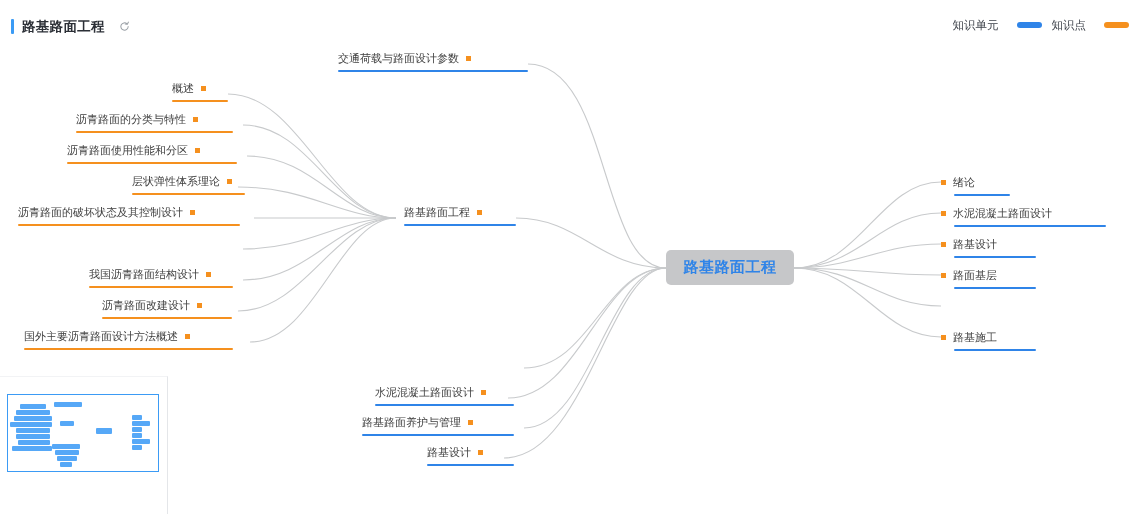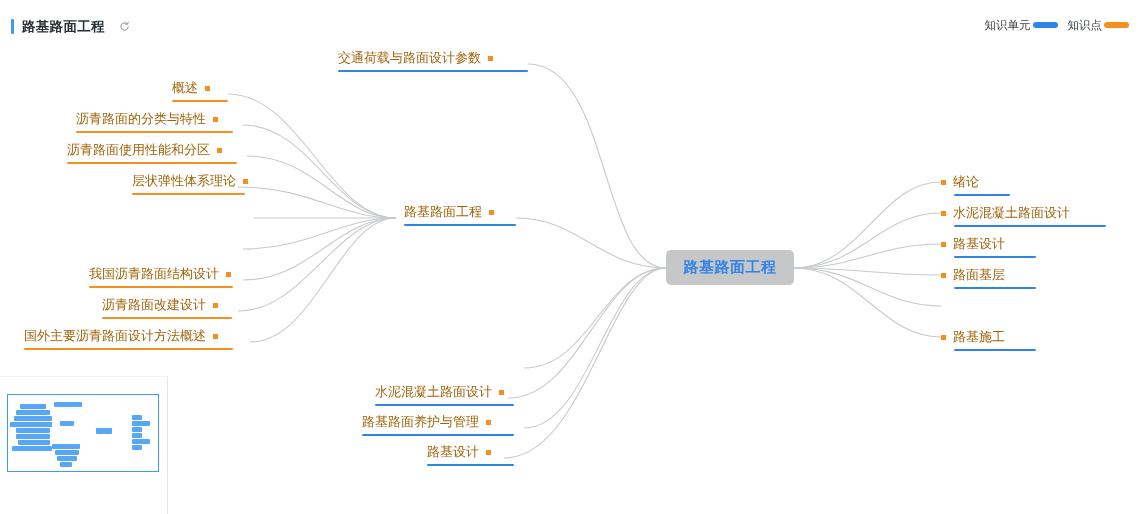--- a/index.html
+++ b/index.html
@@ -14,32 +14,32 @@
   .header{position:absolute;left:0;top:0;width:1143px;height:48px;}
   .hdr-accent{position:absolute;left:11px;top:19px;width:3px;height:15px;
     background:#3b9bf5;border-radius:1px;}
   .hdr-title{position:absolute;left:22px;top:18px;font-size:13.5px;font-weight:bold;
     color:#2b2f36;letter-spacing:.3px;white-space:nowrap;}
   .hdr-refresh{position:absolute;left:119px;top:21px;width:11px;height:11px;}
 
   
   .legend{position:absolute;right:14px;top:17px;height:16px;display:flex;
     align-items:center;gap:10px;}
-  .lg-item{display:flex;align-items:center;gap:2px;}
+  .lg-item{display:flex;align-items:center;gap:18px;}
   .lg-label{font-size:11.5px;color:#3a3f47;white-space:nowrap;}
   .lg-bar{width:25px;height:6px;border-radius:3px;}
 
   
   #links{position:absolute;left:0;top:0;width:1143px;height:514px;
     pointer-events:none;}
 
   
   .node{position:absolute;display:flex;align-items:center;gap:7px;
     white-space:nowrap;height:20px;}
-  .node .txt{font-size:13px;color:#a16207;line-height:20px;}
+  .node .txt{font-size:11px;color:#404040;line-height:20px;}
   .node .dot{width:5px;height:5px;background:#f5901e;flex:0 0 auto;
     margin-top:1px;}
   .node .bar{position:absolute;left:0;bottom:-4px;height:2.5px;border-radius:1px;}
   .node.right .bar{left:13px;}
   .bar.unit{background:#2f84e8;}
   .bar.point{background:#f5901e;}
 
   
   .center-node{position:absolute;left:666px;top:250px;width:128px;height:35px;
     background:#c6c7c9;border-radius:5px;display:flex;align-items:center;
@@ -137,20 +137,25 @@
     </div>
   <div class="node" style="left:67px;top:140px">
       <span class="txt">沥青路面使用性能和分区</span>
       <span class="dot"></span>
       <span class="bar point" style="width:170px"></span>
     </div>
   <div class="node" style="left:132px;top:171px">
       <span class="txt">层状弹性体系理论</span>
       <span class="dot"></span>
       <span class="bar point" style="width:113px"></span>
+    </div>
+  <div class="node" style="left:18px;top:202px">
+      <span class="txt">沥青路面的破坏状态及其控制设计</span>
+      <span class="dot"></span>
+      <span class="bar point" style="width:222px"></span>
     </div>
   <div class="node" style="left:89px;top:264px">
       <span class="txt">我国沥青路面结构设计</span>
       <span class="dot"></span>
       <span class="bar point" style="width:144px"></span>
     </div>
   <div class="node" style="left:102px;top:295px">
       <span class="txt">沥青路面改建设计</span>
       <span class="dot"></span>
       <span class="bar point" style="width:130px"></span>

